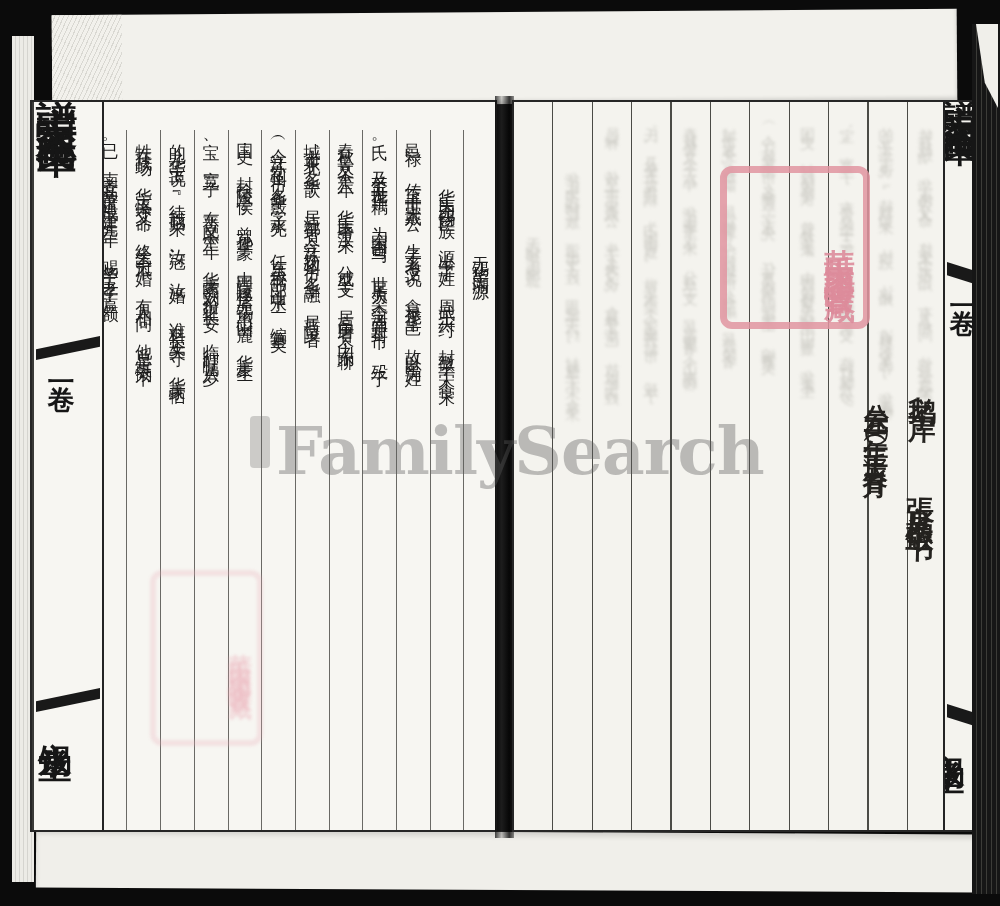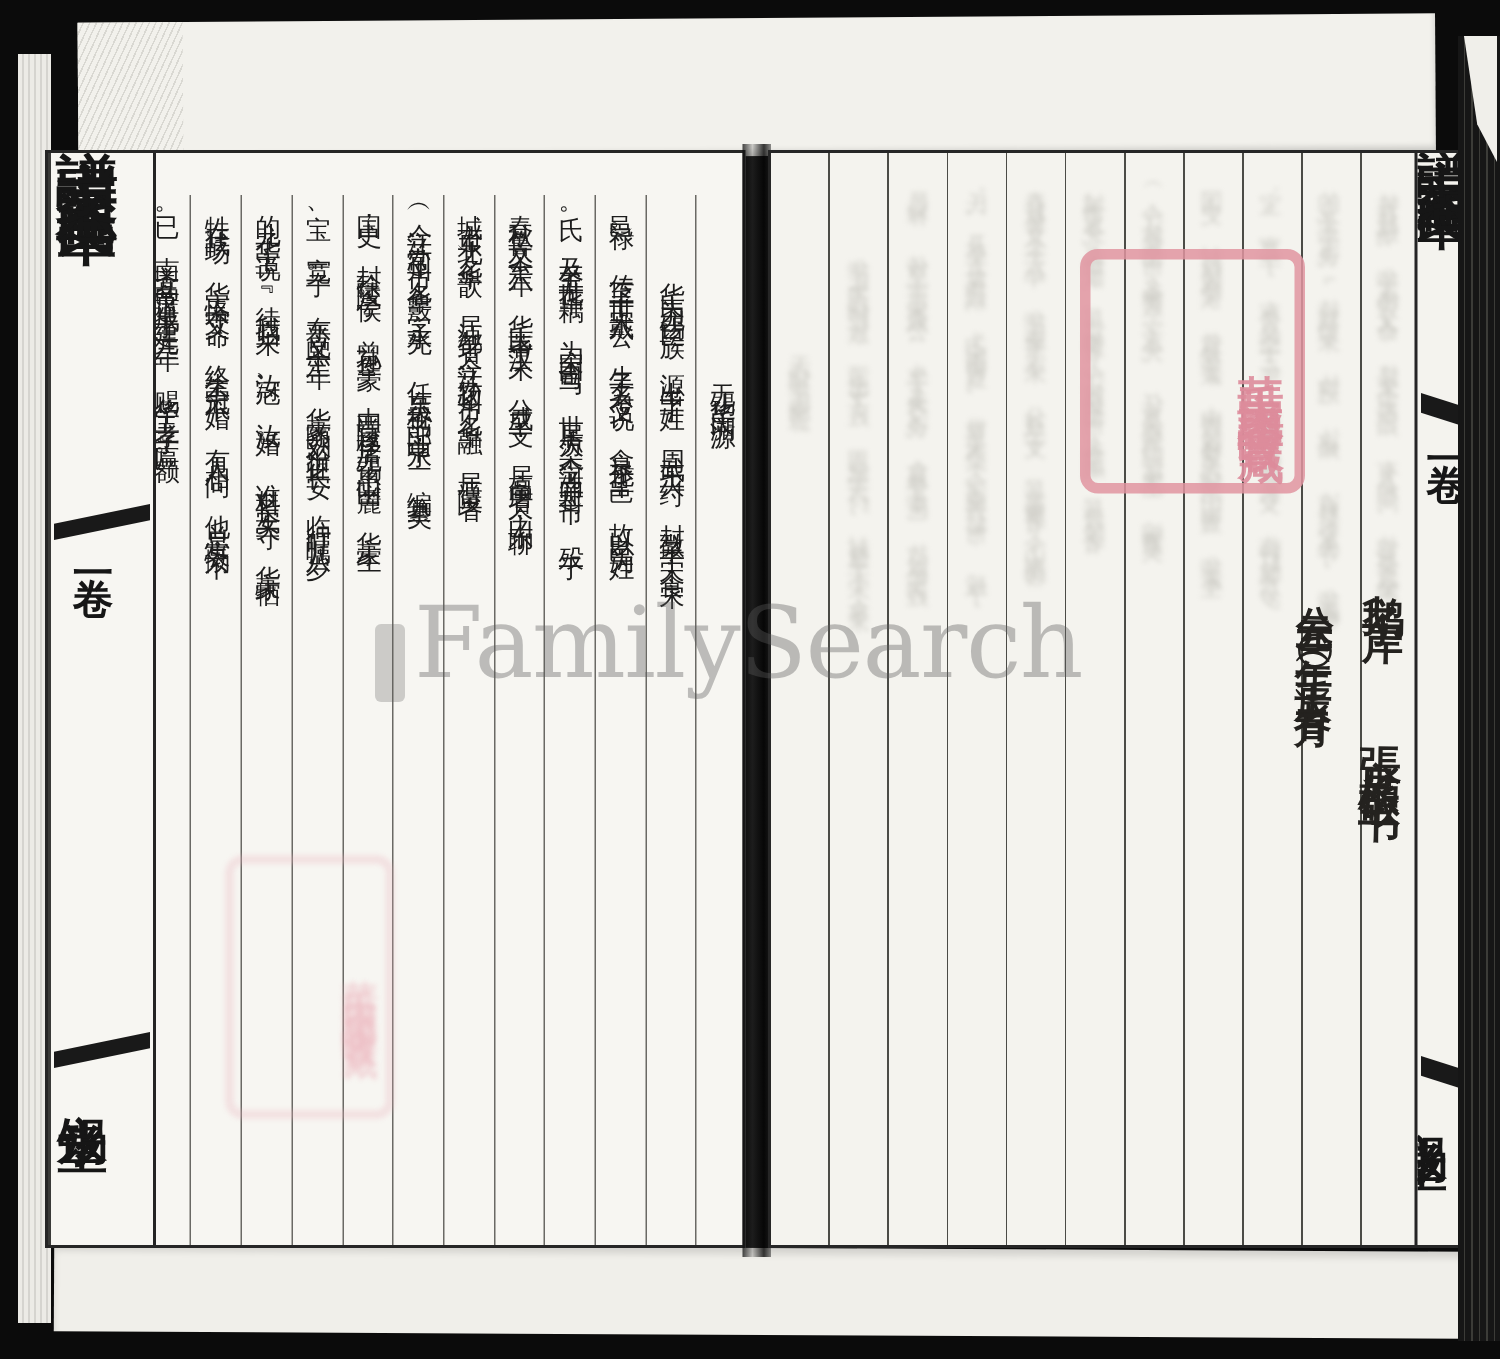--- a/index.html
+++ b/index.html
@@ -68,21 +68,21 @@
         filter:blur(.4px);}
   .scol{width:42px;line-height:42px;font-size:31px;font-weight:bold;letter-spacing:6px;
         color:rgba(221,140,155,.9);white-space:nowrap;}
   .seal-faint{position:absolute;left:118px;top:468px;width:113px;height:176px;
         border-width:6px;border-color:rgba(233,178,187,.4);filter:blur(1.8px);opacity:.75;padding:4px 1px;}
   .seal-faint .scol{font-size:24px;color:rgba(233,170,180,.55);width:32px;line-height:32px;}
   .hw{position:absolute;color:#24221f;white-space:nowrap;transform:rotate(1.2deg);}
   .hw1{left:384px;top:272px;font-size:28px;letter-spacing:9px;line-height:46px;font-weight:600;}
   .hw2{left:340px;top:282px;font-size:25px;letter-spacing:6px;line-height:44px;font-weight:600;}
   
-  .watermark{position:absolute;left:276px;top:390px;font-size:66px;font-weight:normal;
+  .watermark{position:absolute;left:276px;top:412px;font-size:66px;font-weight:bold;
         color:rgba(92,92,92,.38);letter-spacing:-1px;z-index:60;pointer-events:none;
         font-family:"DejaVu Serif","Liberation Serif",serif;}
   .wm-frag{position:absolute;left:250px;top:416px;width:20px;height:52px;border-radius:4px;
         background:rgba(92,92,92,.28);z-index:60;pointer-events:none;}
 </style>
 </head>
 <body>
 
 <div class="stage">
 

